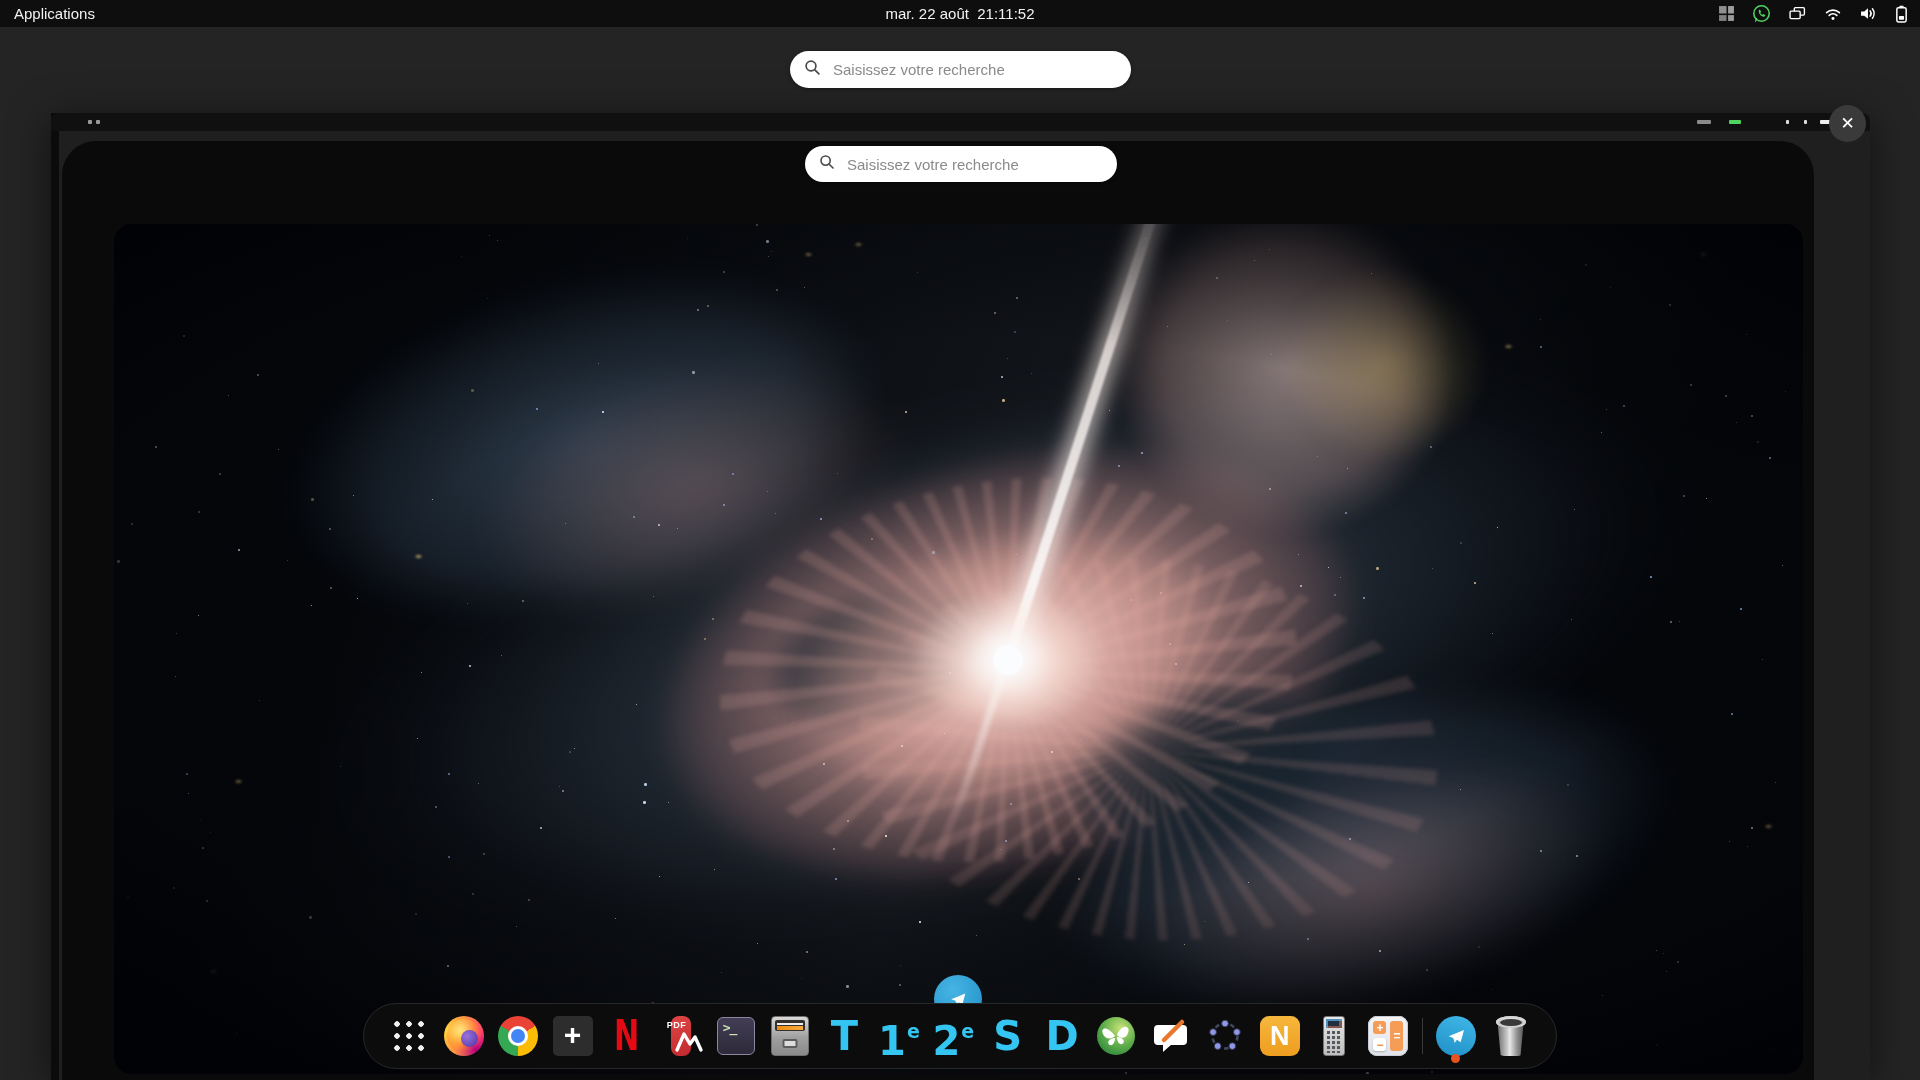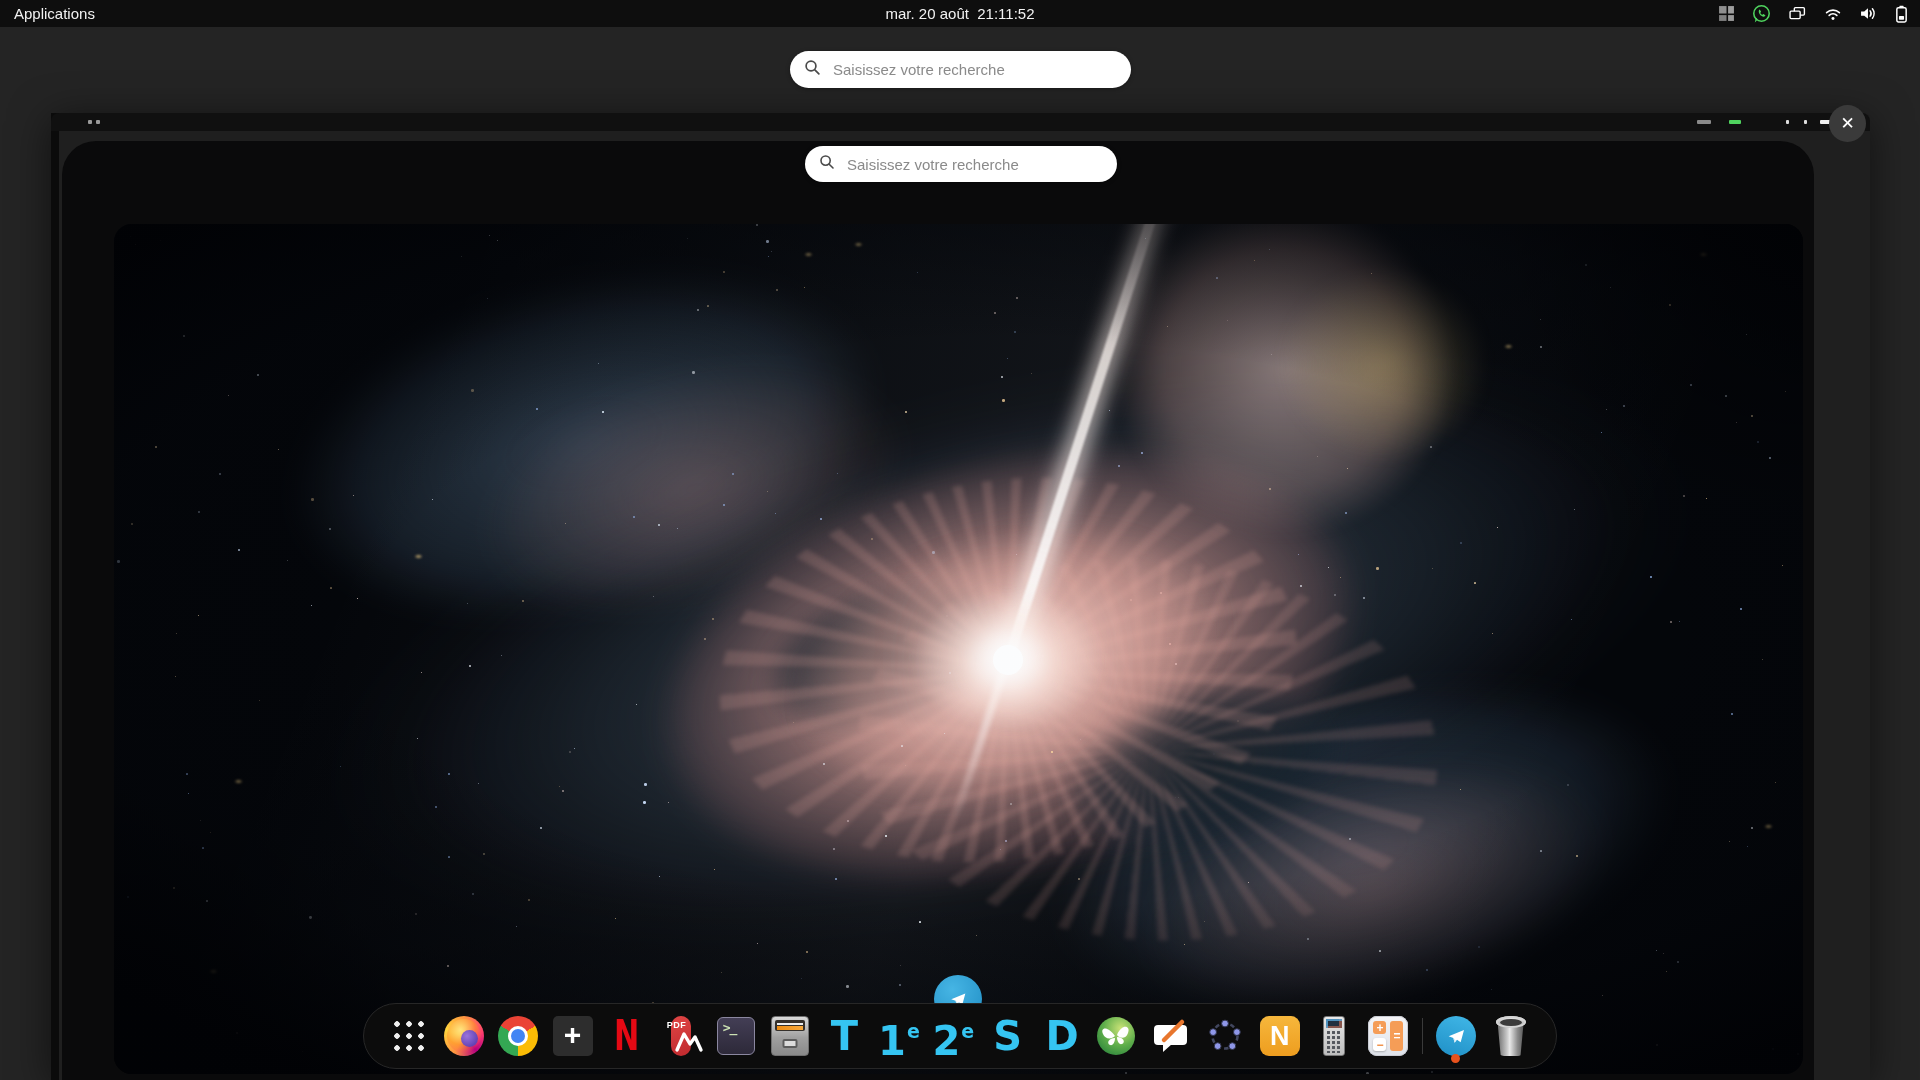--- a/index.html
+++ b/index.html
@@ -105,21 +105,21 @@
   .ic-firefox::after{content:"";position:absolute;left:42%;top:34%;width:44%;height:44%;border-radius:50%;
     background:radial-gradient(circle at 35% 35%,#9a74dc,#6443b5 70%)}
   .ic-chrome{width:40px;height:40px;border-radius:50%;position:relative;
     background:conic-gradient(from 60deg,#fbbc05 0 120deg,#34a853 0 240deg,#ea4335 0 360deg)}
   .ic-chrome::before{content:"";position:absolute;inset:10px;background:#fff;border-radius:50%}
   .ic-chrome::after{content:"";position:absolute;inset:13px;background:#4285f4;border-radius:50%}
   .ic-plus{width:40px;height:40px;background:#2d2d2d;border-radius:5px;color:#fff;font-size:30px;font-weight:700;
     display:flex;align-items:center;justify-content:center;padding-bottom:3px;box-sizing:border-box}
   .ic-netflix{color:#e50914;font-weight:800;font-size:42px;line-height:40px;transform:scaleX(.72);
     font-family:"DejaVu Sans",sans-serif}
-  .ic-mpdf{width:20px;height:40px;background:linear-gradient(160deg,#e04545,#c02a2e);border-radius:16px;position:relative;color:#fff}
+  .ic-mpdf{width:20px;height:40px;background:linear-gradient(160deg,#e04545,#c02a2e);border-radius:8px;position:relative;color:#fff}
   .ic-mpdf .pdftxt{position:absolute;top:4px;right:5px;font-size:9px;font-weight:700;letter-spacing:.5px}
   .ic-mpdf svg{position:absolute;left:3px;bottom:3px}
   .ic-term{width:38px;height:38px;background:linear-gradient(180deg,#433e55,#2d2939);border:1.5px solid #8b87a0;
     border-radius:6px;position:relative;box-sizing:border-box}
   .ic-term span{position:absolute;left:5px;top:2px;font-size:13px;font-weight:700;color:#cde3b4;
     font-family:"DejaVu Sans Mono",monospace;letter-spacing:-1px}
   .ic-cab{width:38px;height:40px;border-radius:4px;background:linear-gradient(180deg,#d9d9d9,#9f9f9f 55%,#8a8a8a);
     position:relative;overflow:hidden;border:1px solid #6f6f6f;box-sizing:border-box}
   .ic-cab .slot{position:absolute;left:3px;right:3px;top:3px;height:11px;background:#35302b;border-radius:2px}
   .ic-cab .paper{position:absolute;left:5px;right:5px;top:6px;height:2px;background:#eee}
@@ -152,21 +152,21 @@
     clip-path:polygon(0 0,100% 0,88% 100%,12% 100%)}
   .ic-trash .t-rim{position:absolute;left:0;right:0;top:0;height:12px;border-radius:50%;
     background:linear-gradient(180deg,#f2f2f2,#9a9a9a);box-shadow:inset 0 0 0 2px #d4d4d4}
   .ic-trash .t-rim-in{position:absolute;left:4px;right:4px;top:3px;height:7px;border-radius:50%;background:#3a3a3a}
 </style>
 </head>
 <body>
 
 <div class="topbar">
   <div class="tb-left">Applications</div>
-  <div class="tb-center">mar. 20 août  21:11:52</div>
+  <div class="tb-center">mar. 22 août  21:11:52</div>
   <div class="tb-right">
     <span>
       <svg width="17" height="17" viewBox="0 0 16 16">
           <rect x="1" y="1" width="7" height="7" fill="#8f8f8f"></rect>
           <rect x="9.5" y="1" width="5.5" height="7" fill="#9f9f9f"></rect>
           <rect x="1" y="9.5" width="7" height="5.5" fill="#7f7f7f"></rect>
           <rect x="9.5" y="9.5" width="5.5" height="5.5" fill="#9a9a9a"></rect>
         </svg>
     </span>
     <span>

